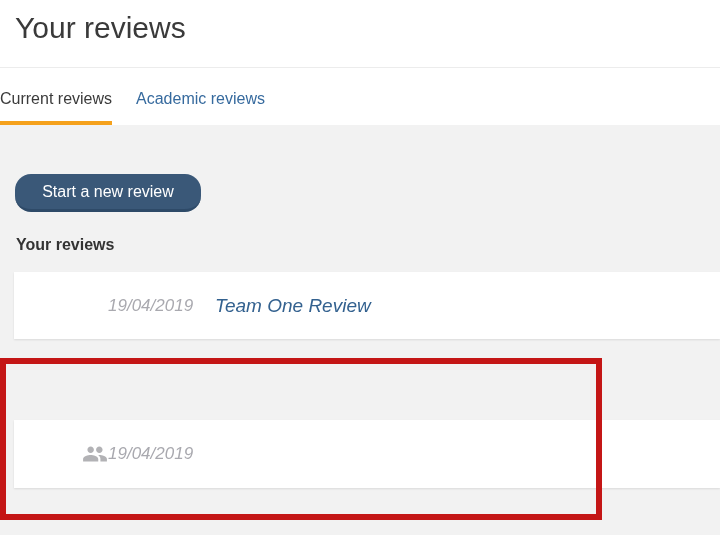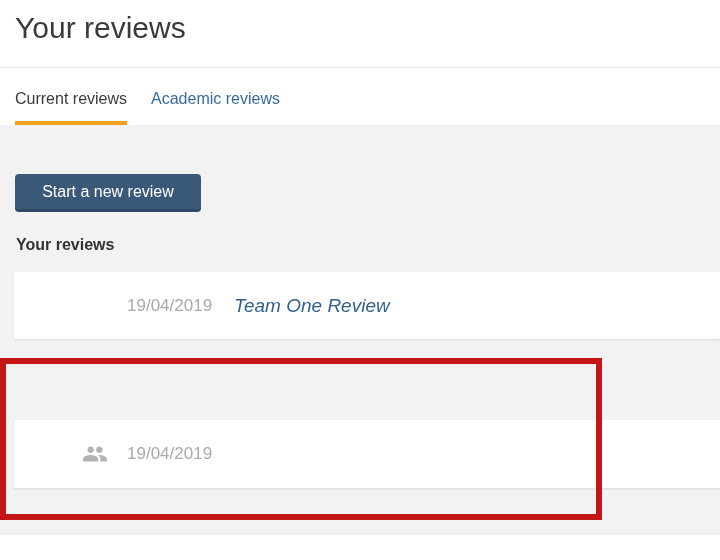--- a/index.html
+++ b/index.html
@@ -15,21 +15,20 @@
   
   .title-bar { height: 68px; background: #fff; border-bottom: 1px solid #ececec; box-sizing: border-box; }
   .page-title {
     margin: 0; padding: 11px 0 0 15px;
     font-size: 30px; font-weight: 400; color: #3a3a3a;
   }
 
   
   .tab-bar {
     height: 57px; background: #fff;
-    padding-left: 15px;
     display: flex; align-items: flex-end; gap: 24px;
     box-sizing: border-box;
   }
   .tab {
     font-size: 16px; line-height: 19px;
     padding-bottom: 13px;
     border-bottom: 4px solid transparent;
     color: #3b3b3b; cursor: pointer;
     white-space: nowrap;
   }
@@ -38,21 +37,21 @@
 
   
   .content { position: relative; height: 410px; background: #f2f2f2; }
 
   .start-btn {
     position: absolute; left: 15px; top: 49px;
     width: 186px; height: 38px;
     background: #3a5878; color: #ffffff;
     font-family: inherit; font-size: 16px;
     border: none; border-bottom: 3px solid #2e4a68;
-    border-radius: 4px;
+    border-radius: 16px;
     cursor: pointer;
     box-sizing: border-box;
   }
 
   .section-header {
     position: absolute; left: 16px;
     font-size: 16px; font-weight: 700; color: #333333;
     line-height: 19px;
   }
   .section-header.first { top: 110px; }
@@ -63,21 +62,21 @@
     background: #ffffff;
     display: flex; align-items: center;
     box-shadow: 0 1px 2px rgba(0,0,0,0.10);
   }
   .review-row.first { top: 147px; height: 67px; }
   .review-row.second { top: 295px; height: 68px; }
 
   .icon-cell { width: 94px; display: flex; justify-content: flex-end; align-items: center; }
   .group-icon svg { width: 26px; height: 26px; fill: #b2b2b5; display: block; }
 
-  .review-date { margin-left: 19px; font-size: 17px; color: #a9a9af; white-space: nowrap; }
+  .review-date { font-size: 17px; color: #a9a9af; white-space: nowrap; font-style: italic; }
   .review-link {
     margin-left: 22px; font-size: 19px; color: #33618f;
     text-decoration: none; cursor: pointer; white-space: nowrap; font-style: italic;
   }
 
   .highlight-box {
     position: absolute; left: 0; top: 233px;
     width: 602px; height: 162px;
     border: 6px solid #c41616;
     box-sizing: border-box;

